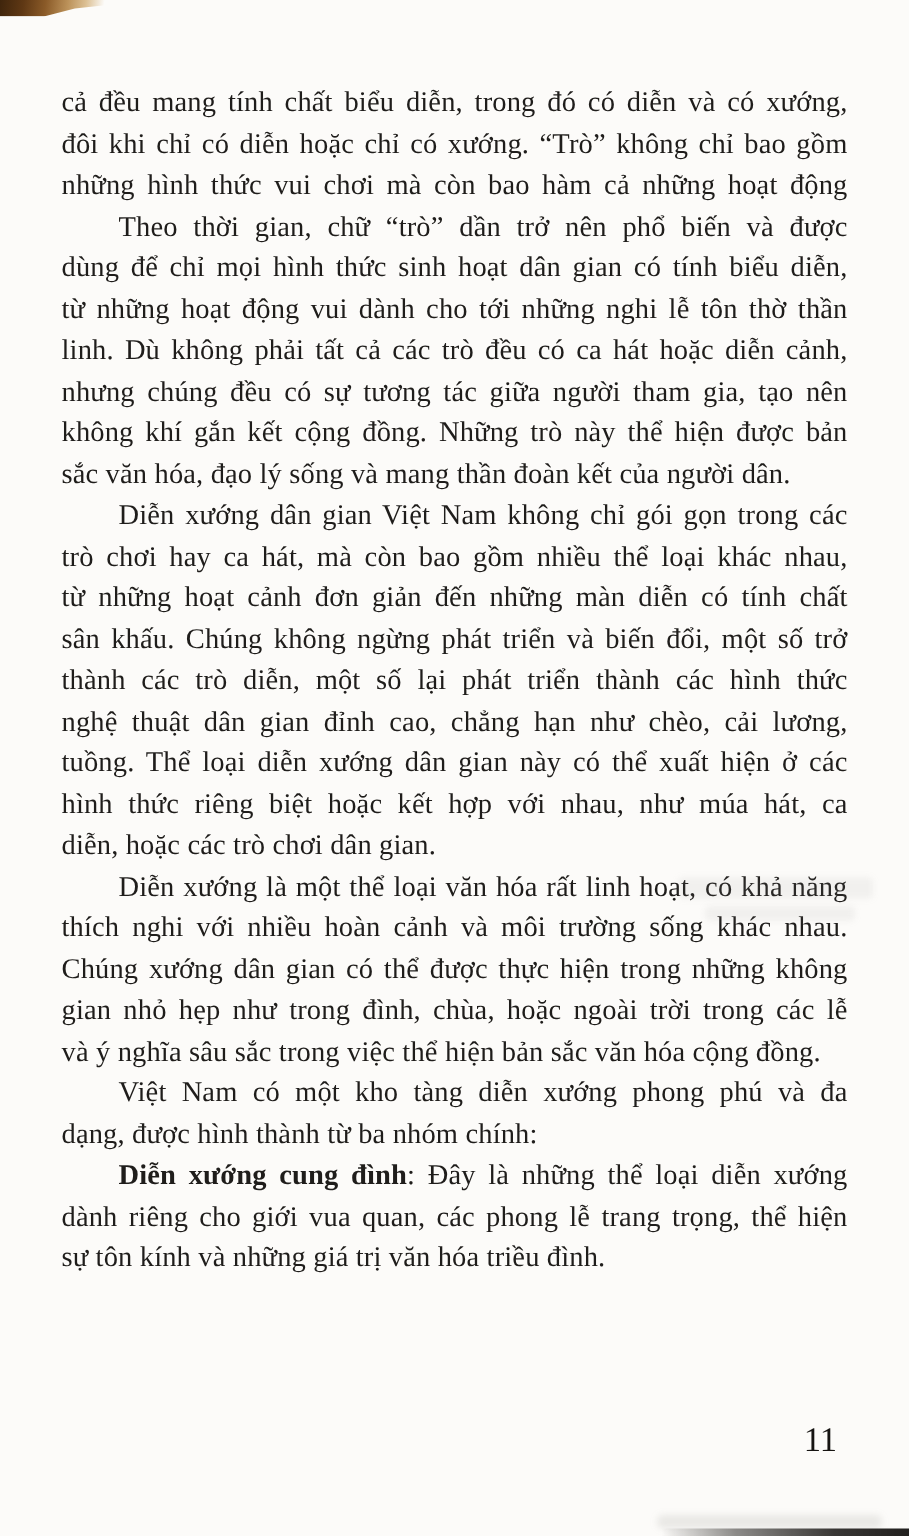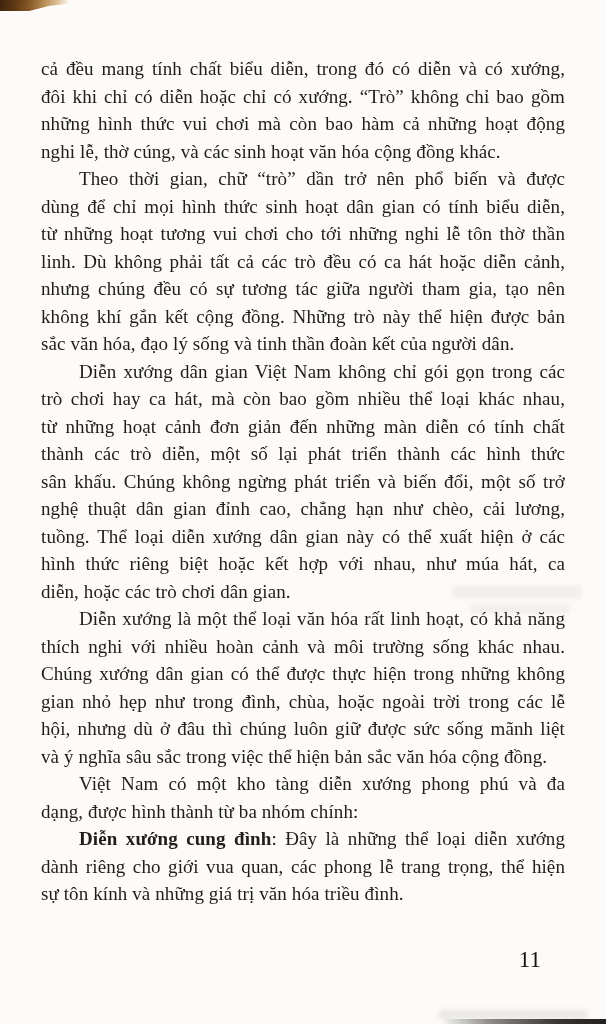--- a/index.html
+++ b/index.html
@@ -33,21 +33,21 @@
     white-space: normal;
     letter-spacing: 0.1px;
   }
   .line.last { text-align-last: left; }
   .line.indent { text-indent: 38px; }
   .line b { font-weight: bold; }
   
   .page-number {
     position: absolute;
     top: 946px;
-    right: 65px;
+    right: 48px;
     font-size: 23px;
     line-height: 27px;
     color: #161412;
   }
   
   .artifact-top {
     position: absolute;
     top: 0;
     left: 0;
     width: 86px;
@@ -95,51 +95,49 @@
 <div class="page">
 
   <div class="artifact-top"></div>
 
   <main class="text-block">
 
     <p class="para">
       <span class="line" style="display:block">cả đều mang tính chất biểu diễn, trong đó có diễn và có xướng,</span>
       <span class="line" style="display:block">đôi khi chỉ có diễn hoặc chỉ có xướng. “Trò” không chỉ bao gồm</span>
       <span class="line" style="display:block">những hình thức vui chơi mà còn bao hàm cả những hoạt động</span>
-      <span class="line last" style="display:block">nghi lễ, thờ cúng, và các sinh hoạt văn hóa cộng đồng khác.</span>
     </p>
 
     <p class="para">
       <span class="line indent" style="display:block">Theo thời gian, chữ “trò” dần trở nên phổ biến và được</span>
       <span class="line" style="display:block">dùng để chỉ mọi hình thức sinh hoạt dân gian có tính biểu diễn,</span>
-      <span class="line" style="display:block">từ những hoạt tương vui chơi cho tới những nghi lễ tôn thờ thần</span>
+      <span class="line" style="display:block">từ những hoạt động vui dành cho tới những nghi lễ tôn thờ thần</span>
       <span class="line" style="display:block">linh. Dù không phải tất cả các trò đều có ca hát hoặc diễn cảnh,</span>
       <span class="line" style="display:block">nhưng chúng đều có sự tương tác giữa người tham gia, tạo nên</span>
       <span class="line" style="display:block">không khí gắn kết cộng đồng. Những trò này thể hiện được bản</span>
-      <span class="line last" style="display:block">sắc văn hóa, đạo lý sống và tinh thần đoàn kết của người dân.</span>
+      <span class="line last" style="display:block">sắc văn hóa, đạo lý sống và mang thần đoàn kết của người dân.</span>
     </p>
 
     <p class="para">
       <span class="line indent" style="display:block">Diễn xướng dân gian Việt Nam không chỉ gói gọn trong các</span>
       <span class="line" style="display:block">trò chơi hay ca hát, mà còn bao gồm nhiều thể loại khác nhau,</span>
       <span class="line" style="display:block">từ những hoạt cảnh đơn giản đến những màn diễn có tính chất</span>
+      <span class="line" style="display:block">sân khấu. Chúng không ngừng phát triển và biến đổi, một số trở</span>
       <span class="line" style="display:block">thành các trò diễn, một số lại phát triển thành các hình thức</span>
-      <span class="line" style="display:block">sân khấu. Chúng không ngừng phát triển và biến đổi, một số trở</span>
       <span class="line" style="display:block">nghệ thuật dân gian đỉnh cao, chẳng hạn như chèo, cải lương,</span>
       <span class="line" style="display:block">tuồng. Thể loại diễn xướng dân gian này có thể xuất hiện ở các</span>
       <span class="line" style="display:block">hình thức riêng biệt hoặc kết hợp với nhau, như múa hát, ca</span>
       <span class="line last" style="display:block">diễn, hoặc các trò chơi dân gian.</span>
     </p>
 
     <p class="para">
       <span class="line indent" style="display:block">Diễn xướng là một thể loại văn hóa rất linh hoạt, có khả năng</span>
       <span class="line" style="display:block">thích nghi với nhiều hoàn cảnh và môi trường sống khác nhau.</span>
       <span class="line" style="display:block">Chúng xướng dân gian có thể được thực hiện trong những không</span>
       <span class="line" style="display:block">gian nhỏ hẹp như trong đình, chùa, hoặc ngoài trời trong các lễ</span>
-      <span class="line" style="display:block">hội, nhưng dù ở đâu thì chúng luôn giữ được sức sống mãnh liệt</span>
       <span class="line last" style="display:block">và ý nghĩa sâu sắc trong việc thể hiện bản sắc văn hóa cộng đồng.</span>
     </p>
 
     <p class="para">
       <span class="line indent" style="display:block">Việt Nam có một kho tàng diễn xướng phong phú và đa</span>
       <span class="line last" style="display:block">dạng, được hình thành từ ba nhóm chính:</span>
     </p>
 
     <p class="para">
       <span class="line indent" style="display:block"><b>Diễn xướng cung đình</b><span>: Đây là những thể loại diễn xướng</span></span>

